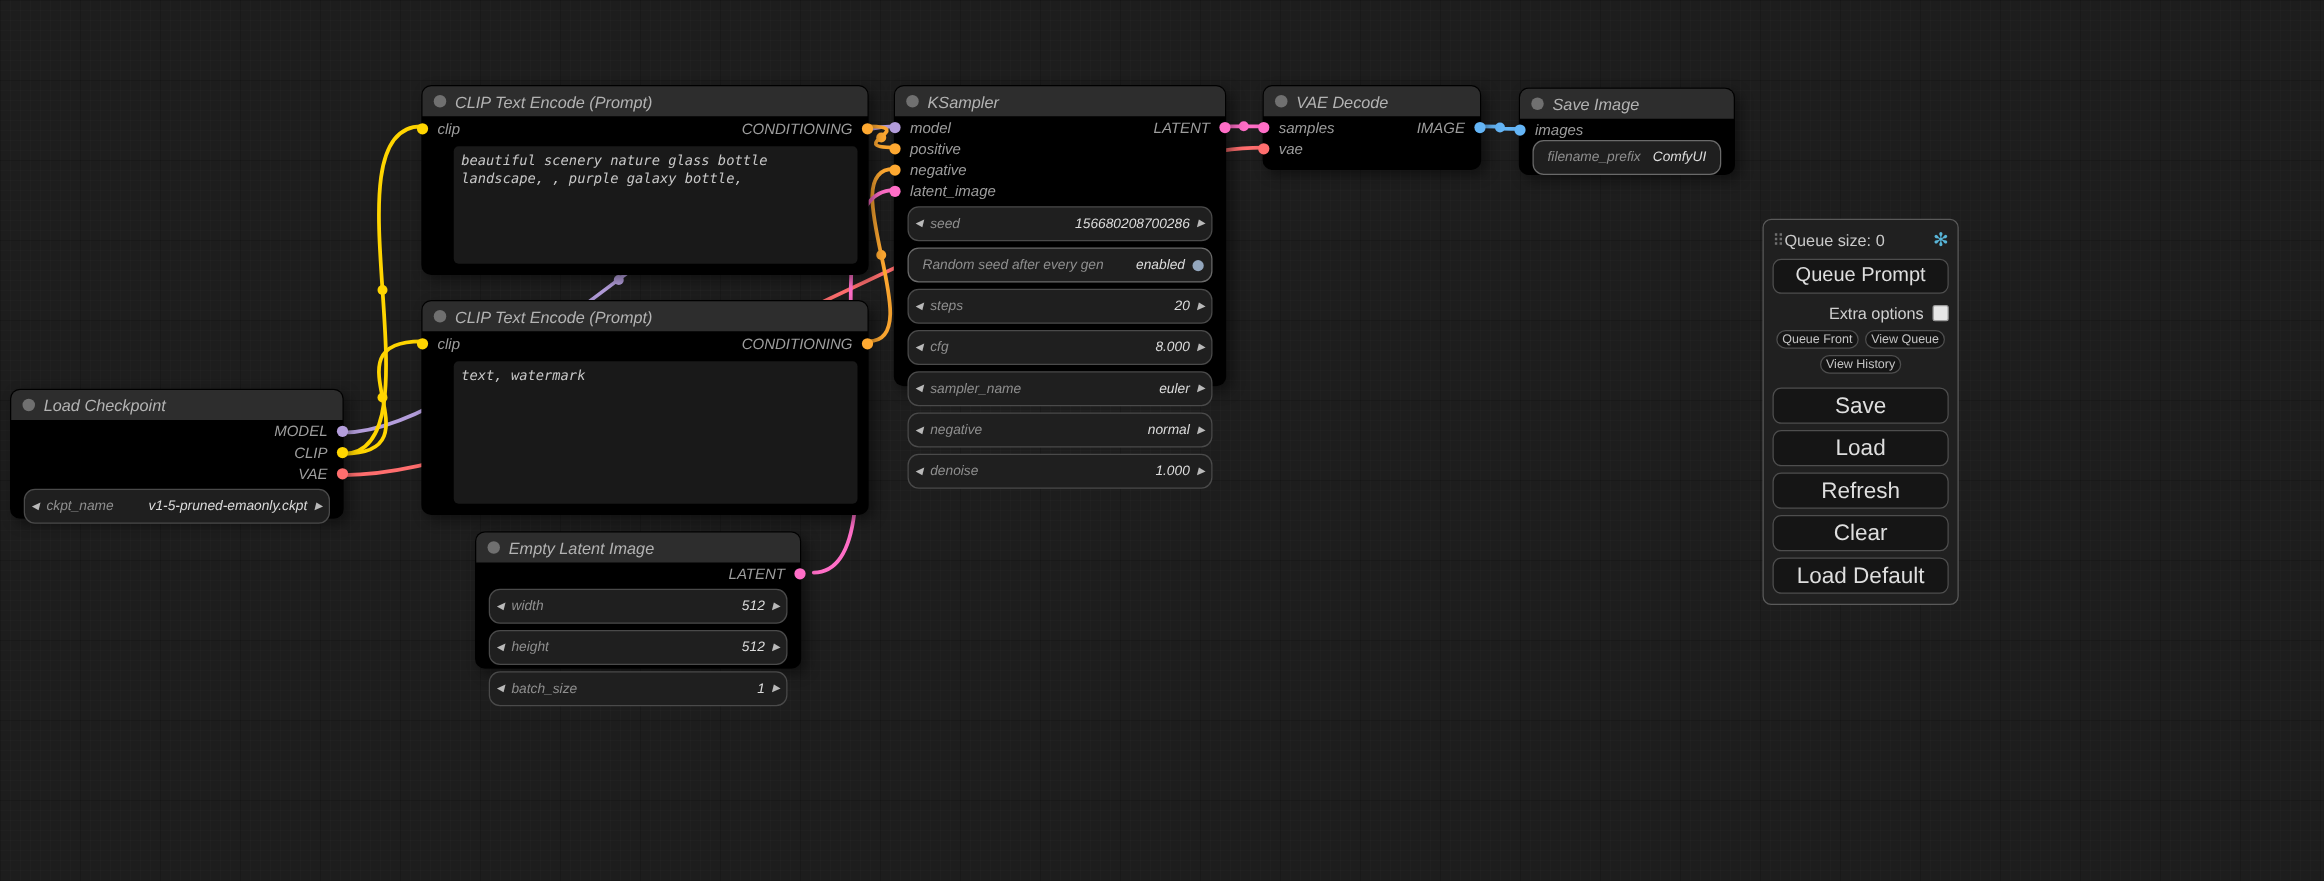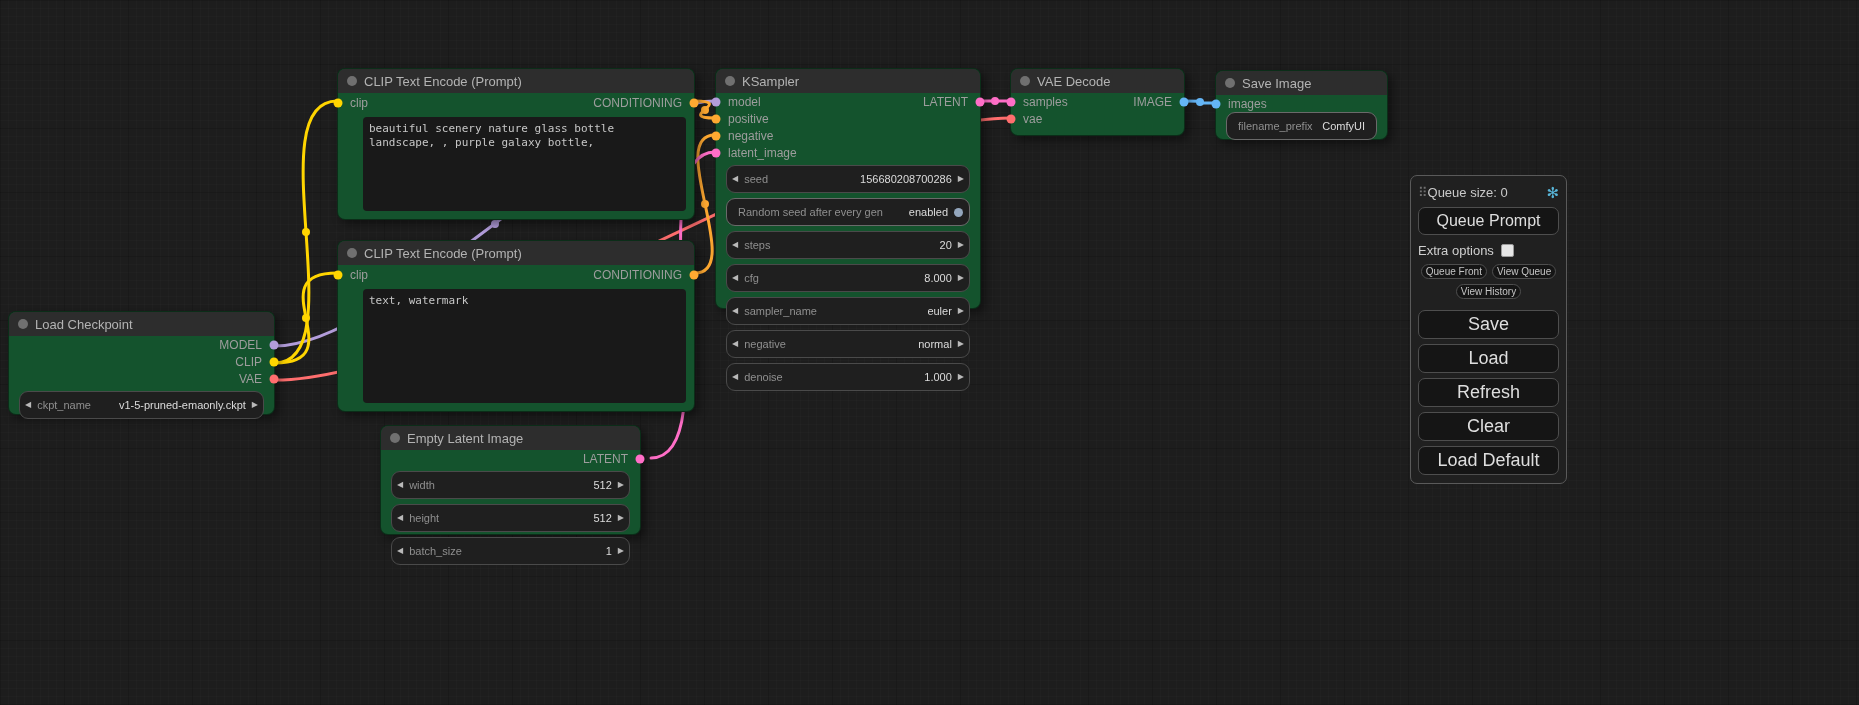--- a/index.html
+++ b/index.html
@@ -10,24 +10,25 @@
       linear-gradient(rgba(0,0,0,0.22) 1px, transparent 1px),
       linear-gradient(90deg, rgba(0,0,0,0.22) 1px, transparent 1px),
       linear-gradient(rgba(255,255,255,0.013) 1px, transparent 1px),
       linear-gradient(90deg, rgba(255,255,255,0.013) 1px, transparent 1px);
     background-size:64px 64px,64px 64px,8px 8px,8px 8px;
     font-family:"Liberation Sans",sans-serif;
   }
   .links{position:absolute;left:0;top:0;z-index:1;}
   .links path{fill:none;stroke-width:3;stroke-linecap:round;}
   .node{
-    position:absolute;z-index:2;background:#14532d;border-radius:8px;
+    position:absolute;z-index:2;background:#000000;border-radius:8px;
     border:1px solid rgba(0,0,0,0.45);
     box-shadow:4px 4px 10px rgba(0,0,0,0.45);
     box-sizing:border-box;
+    font-style:italic;
   }
   .node-title{
     height:24px;display:flex;align-items:center;gap:7px;padding:0 9px;
     background:#2d2d2d;border-radius:7px 7px 0 0;
     color:#b3b3b3;font-size:13px;white-space:nowrap;overflow:hidden;
   }
   .title-dot{width:10px;height:10px;border-radius:50%;flex:0 0 auto;}
   .slot-row{
     position:relative;height:17px;display:flex;align-items:center;
     padding:0 12px;color:#9d9d9d;font-size:12px;
@@ -64,21 +65,21 @@
   .qgrip{color:#6f6f6f;font-size:13px;cursor:grab;}
   .qsize{flex:1;color:#c9c9c9;}
   .qgear{font-size:15px;line-height:1;cursor:pointer;}
   .qbtn{
     display:block;width:100%;background:#151515;border:1px solid #4e4e4e;
     border-radius:7px;color:#dedede;text-align:center;cursor:pointer;
     box-sizing:border-box;font-family:inherit;
   }
   .qbtn.prompt-btn{font-size:16px;padding:4px 0;margin:4px 0 6px;}
   .qbtn.big{font-size:18px;padding:3px 0;margin:5px 0 0;}
-  .extra-row{display:flex;align-items:center;justify-content:flex-start;gap:7px;font-size:13px;height:18px;}
+  .extra-row{display:flex;align-items:center;justify-content:flex-end;gap:7px;font-size:13px;height:18px;}
   .qcheck{width:13px;height:13px;background:#e6e6e6;border:1px solid #9a9a9a;border-radius:2px;box-sizing:border-box;}
   .small-row{display:flex;gap:5px;justify-content:center;margin-top:5px;}
   .qbtn.small{font-size:10px;padding:1px 4px;width:auto;border-radius:9px;color:#c4c4c4;}
   .gap{height:6px;}
 </style>
 </head>
 <body>
 
 <svg class="links" width="1859" height="705">
   <path d="M275,346 C390,346 600,101 715,101" style="stroke: rgb(179, 157, 219);"></path>

